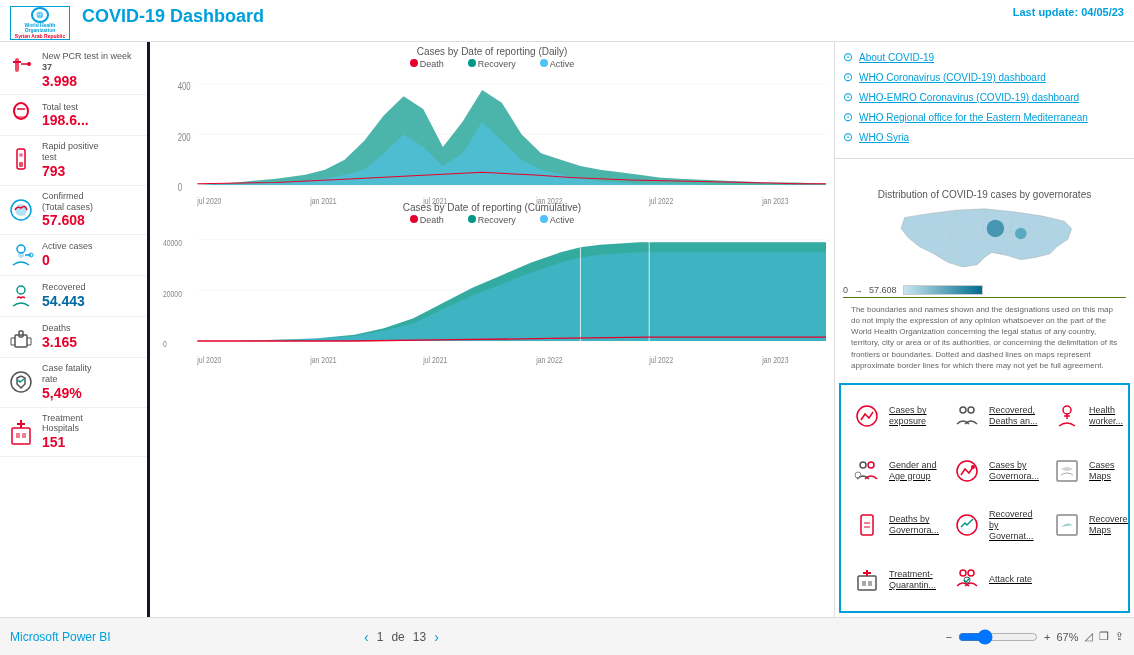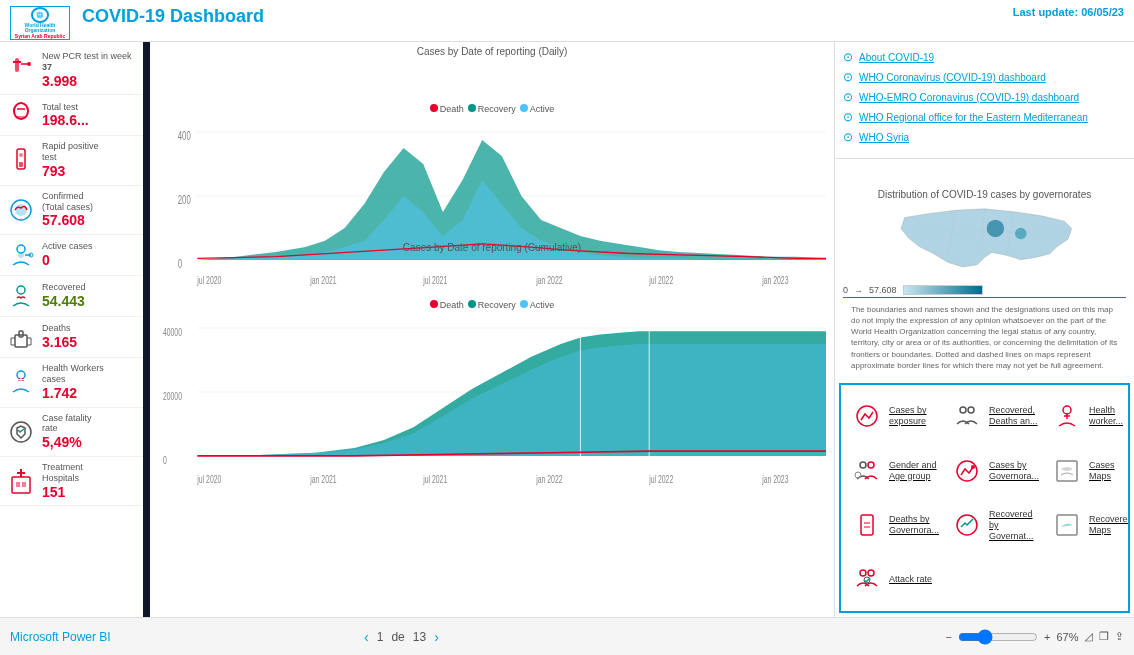--- a/index.html
+++ b/index.html
@@ -13,36 +13,36 @@
     .who-logo-box { width: 60px; height: 34px; border: 1px solid #00a0dc; display: flex; flex-direction: column; align-items: center; justify-content: center; font-size: 7px; color: #00a0dc; font-weight: bold; }
     .who-logo-circle { width: 18px; height: 18px; border: 2px solid #00a0dc; border-radius: 50%; display: flex; align-items: center; justify-content: center; font-size: 6px; color: #00a0dc; }
     .dashboard-title { font-size: 18px; font-weight: 600; color: #00a0dc; }
     .last-update { margin-left: auto; font-size: 11px; color: #666; }
     .last-update span { color: #00a0dc; font-weight: 600; }
 
     
     .content { display: flex; flex: 1; overflow: hidden; }
 
     
-    .left-sidebar { width: 150px; background: white; border-right: 7px solid #0f172a; overflow-y: auto; padding: 4px 0; }
+    .left-sidebar { width: 150px; background: white; border-right: 3px solid #0f172a; overflow-y: auto; padding: 4px 0; }
     .stat-item { display: flex; align-items: center; padding: 5px 6px; border-bottom: 1px solid #f0f0f0; }
     .stat-icon { width: 30px; height: 30px; display: flex; align-items: center; justify-content: center; margin-right: 6px; flex-shrink: 0; }
     .stat-info { flex: 1; }
     .stat-label { font-size: 9px; color: #555; line-height: 1.2; }
     .stat-value { font-size: 14px; font-weight: 700; color: #e8002d; line-height: 1.2; }
-    .stat-value.teal { color: #4d7c0f; }
+    .stat-value.teal { color: #0369a1; }
 
     
     .main-area { flex: 1; display: flex; flex-direction: column; overflow: hidden; }
 
     
     .charts-section { height: 320px; display: flex; flex-direction: column; padding: 4px 8px; }
     .chart-container { flex: 1; margin-bottom: 4px; }
     .chart-title { font-size: 10px; color: #555; text-align: center; margin-bottom: 2px; }
-    .chart-legend { display: flex; gap: 4px; justify-content: center; font-size: 9px; color: #555; margin-bottom: 2px; margin-top: 47px; }
+    .chart-legend { display: flex; gap: 24px; justify-content: center; font-size: 9px; color: #555; margin-bottom: 2px; }
     .legend-dot { width: 8px; height: 8px; border-radius: 50%; display: inline-block; margin-right: 2px; }
 
     .right-panel { width: 300px; display: flex; flex-direction: column; border-left: 1px solid #ddd; }
     .links-section { padding: 8px; border-bottom: 1px solid #ddd; }
     .link-item { display: flex; align-items: center; margin-bottom: 6px; cursor: pointer; }
     .link-icon { color: #00a0dc; margin-right: 6px; font-size: 12px; }
     .link-text { font-size: 10px; color: #00a0dc; text-decoration: underline; cursor: pointer; }
 
     .disclaimer { padding: 6px 8px; font-size: 8px; color: #666; border-top: 1px solid #4d7c0f; line-height: 1.4; }
 
@@ -72,21 +72,21 @@
   <div class="header">
     <div class="who-logo">
       <div class="who-logo-box">
         <div class="who-logo-circle">🌐</div>
         <div style="font-size:5px; color:#00a0dc; text-align:center; line-height:1.1;">World Health<br>Organization<br><span style="color:#e8002d;">Syrian Arab Republic</span></div>
       </div>
     </div>
     <div class="dashboard-title">COVID-19 Dashboard</div>
     <div class="last-update">
       <span>Last update:</span>
-      <span>06/05/23</span>
+      <span>04/05/23</span>
     </div>
   </div>
 
   <div class="content">
 
     <div class="left-sidebar">
 
       <div class="stat-item">
         <div class="stat-icon">
           <svg width="28" height="28" viewBox="0 0 28 28">
@@ -182,35 +182,20 @@
             <path d="M20 15 L24 15 L24 22 L20 22" stroke="#555" stroke-width="1" fill="none"></path>
             <rect x="12" y="8" width="4" height="6" rx="1" fill="none" stroke="#555" stroke-width="1.5"></rect>
           </svg>
         </div>
         <div class="stat-info">
           <div class="stat-label">Deaths</div>
           <div class="stat-value">3.165</div>
         </div>
       </div>
 
-      <div class="stat-item">
-        <div class="stat-icon">
-          <svg width="28" height="28" viewBox="0 0 28 28">
-            <circle cx="14" cy="7" r="4" fill="none" stroke="#00a0dc" stroke-width="1.5"></circle>
-            <path d="M6 24 Q14 18 22 24" fill="none" stroke="#00a0dc" stroke-width="1.5"></path>
-            <rect x="11" y="10" width="6" height="3" rx="1" fill="#e8002d" opacity="0.7"></rect>
-            <line x1="14" y1="10" x2="14" y2="13" stroke="white" stroke-width="1"></line>
-            <line x1="11" y1="11.5" x2="17" y2="11.5" stroke="white" stroke-width="1"></line>
-          </svg>
-        </div>
-        <div class="stat-info">
-          <div class="stat-label">Health Workers<br>cases</div>
-          <div class="stat-value">1.742</div>
-        </div>
-      </div>
 
       <div class="stat-item">
         <div class="stat-icon">
           <svg width="28" height="28" viewBox="0 0 28 28">
             <circle cx="14" cy="14" r="10" fill="none" stroke="#555" stroke-width="1.5"></circle>
             <path d="M10 10 L14 8 L18 10 L18 16 Q14 20 14 20 Q14 20 10 16 Z" fill="none" stroke="#555" stroke-width="1.5"></path>
             <path d="M11 12 L13 14 L17 11" stroke="#009688" stroke-width="1.5" fill="none"></path>
           </svg>
         </div>
         <div class="stat-info">
@@ -457,20 +442,32 @@
         <div class="nav-item">
           <div class="nav-item-icon">
             <svg width="28" height="28" viewBox="0 0 28 28">
               <rect x="4" y="4" width="20" height="20" rx="1" fill="none" stroke="#888" stroke-width="1.5"></rect>
               <path d="M8 16 Q14 10 20 14" fill="#009688" opacity="0.4"></path>
             </svg>
           </div>
           <span class="nav-item-label">Recovered Maps</span>
         </div>
 
+        <div class="nav-item">
+          <div class="nav-item-icon">
+            <svg width="28" height="28" viewBox="0 0 28 28">
+              <rect x="5" y="10" width="18" height="14" rx="1" fill="none" stroke="#555" stroke-width="1.5"></rect>
+              <line x1="14" y1="4" x2="14" y2="10" stroke="#e8002d" stroke-width="2"></line>
+              <line x1="10" y1="7" x2="18" y2="7" stroke="#e8002d" stroke-width="2"></line>
+              <rect x="9" y="15" width="4" height="5" fill="#555" opacity="0.5"></rect>
+              <rect x="15" y="15" width="4" height="5" fill="#555" opacity="0.5"></rect>
+            </svg>
+          </div>
+          <span class="nav-item-label">Treatment-Quarantin...</span>
+        </div>
 
         <div class="nav-item">
           <div class="nav-item-icon">
             <svg width="28" height="28" viewBox="0 0 28 28">
               <circle cx="10" cy="7" r="3" fill="none" stroke="#e8002d" stroke-width="1.5"></circle>
               <circle cx="18" cy="7" r="3" fill="none" stroke="#e8002d" stroke-width="1.5"></circle>
               <path d="M4 20 Q10 14 16 20" stroke="#e8002d" stroke-width="1.5" fill="none"></path>
               <path d="M12 20 Q18 14 24 20" stroke="#e8002d" stroke-width="1.5" fill="none"></path>
               <circle cx="14" cy="14" r="3" fill="none" stroke="#555" stroke-width="1"></circle>
               <path d="M11 14 L13 16 L17 12" stroke="#009688" stroke-width="1.5" fill="none"></path>

